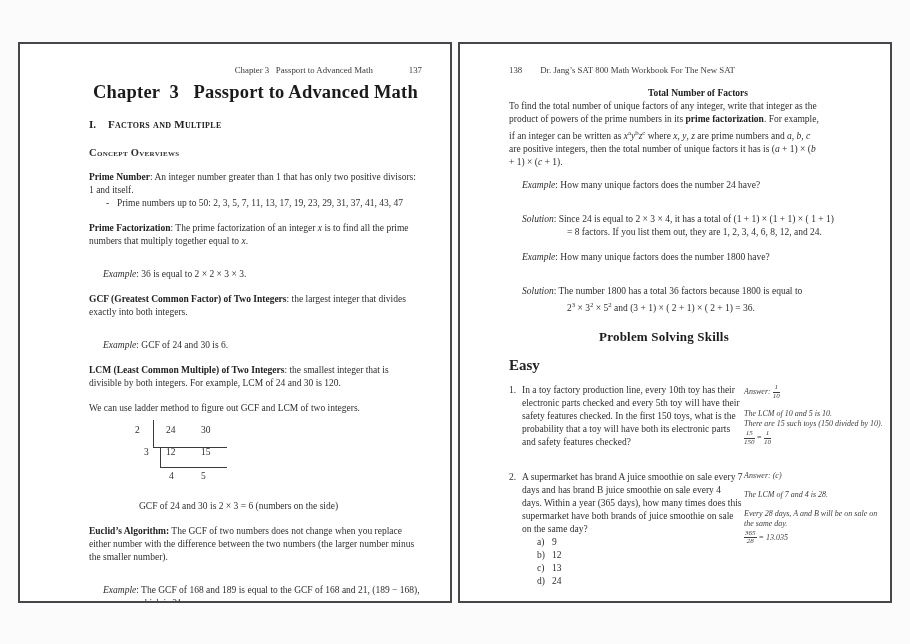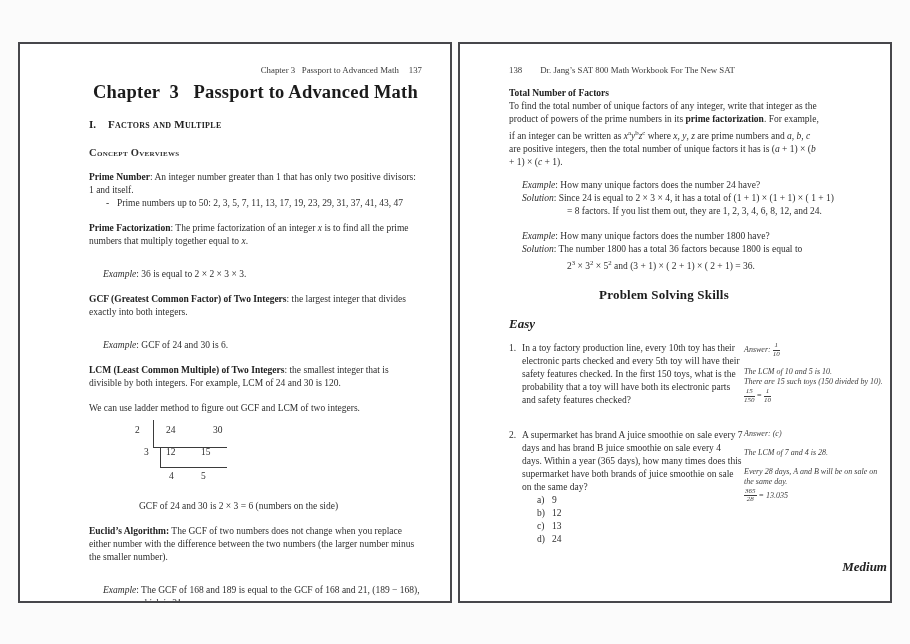--- a/index.html
+++ b/index.html
@@ -6,21 +6,21 @@
   html,body { width:910px; height:644px; }
   body { position:relative; background:#fbfbfb; font-family:"Liberation Serif","DejaVu Serif",serif; color:#2e2e2e; }
 
   .page { position:absolute; top:42px; width:434px; height:561px; background:#fff;
           border:2px solid #47474b; overflow:hidden; }
   .page.pg-left  { left:18px;  padding:20px 28px 0 69px; }
   .page.pg-right { left:458px; padding:20px 3px 0 49px; }
 
   .runhead { font-size:8.8px; color:#3a3a3a; display:flex; white-space:pre-wrap; }
   .runhead.rh-right { justify-content:flex-end; }
-  .runhead .pgnum-l { margin-left:10px; }
+  .runhead .pgnum-l { margin-left:36px; }
   .runhead .ttl-r   { margin-left:18px; }
 
   .chapter-title { margin-top:9px; text-align:center; font-size:18.5px; font-weight:bold;
                    color:#1b1b1b; white-space:pre-wrap; letter-spacing:0.2px; }
 
   .sec-head { margin-top:19px; display:flex; font-weight:bold; font-size:11px; color:#222; }
   .sec-num  { width:19px; flex-shrink:0; }
   .sc       { font-variant:small-caps; letter-spacing:0.3px; }
   .concept-head { margin-top:15px; font-weight:bold; font-size:10.5px; }
 
@@ -31,40 +31,40 @@
   .example { margin-top:20px; padding-left:14px; }
   .example.cont { margin-top:0; padding-left:49px; }
   b { color:#222; }
 
   
   .ladder { position:relative; margin:5px 0 0 44px; width:150px; height:67px; font-size:9.5px; }
   .ladder span { position:absolute; }
   .ladder .ln { position:absolute; background:#3b3b3b; }
   .ld-d1 { left:2px;  top:4px; }
   .ld-v1 { left:20px; top:0;    width:1.4px; height:27px; }
-  .ld-r1a{ left:33px; top:4px; } .ld-r1b{ left:80px; top:4px; }
+  .ld-r1a{ left:33px; top:4px; } .ld-r1b{ left:68px; top:4px; }
   .ld-h1 { left:20px; top:27px; width:74px; height:1.4px; }
   .ld-d2 { left:11px; top:26px; }
   .ld-v2 { left:27px; top:27px; width:1.4px; height:20px; }
   .ld-r2a{ left:33px; top:26px; } .ld-r2b{ left:68px; top:26px; }
   .ld-h2 { left:27px; top:47px; width:67px; height:1.4px; }
   .ld-ba { left:36px; top:50px; } .ld-bb { left:68px; top:50px; }
 
   .note { padding-left:50px; }
   .note.first { margin-top:13px; }
 
   
-  .lead-head { margin-top:10px; font-weight:bold; font-size:9.5px; line-height:13px; color:#222; }
+  .lead-head { margin-top:10px; font-weight:bold; font-size:9.5px; line-height:13px; color:#222;text-align:center; }
   .intro { width:310px; }
-  .ex-r { padding-left:13px; }
+  .ex-r { padding-left:13px;margin-top:21px; }
   .mt10 { margin-top:10px; } .mt12 { margin-top:12px; }
   .sol2 { padding-left:58px; }
   .pss-title { width:310px; margin-top:15px; text-align:center; font-size:13px;
                font-weight:bold; color:#1b1b1b; letter-spacing:0.2px; }
-  .difficulty { margin-top:16px; font-weight:bold; font-style:italic; font-size:13px; color:#222; }
+  .difficulty { margin-top:16px; font-weight:bold; font-size:15px; color:#222; }
   .difficulty.mid { margin-top:14px;text-align:right; }
 
   .prob { display:flex; align-items:flex-start; margin-top:12px; }
   .prob.gap-lg { margin-top:22px; }
   .q-col { width:234px; flex-shrink:0; }
   .q-line { display:flex; }
   .q-num { width:13px; flex-shrink:0; }
   .q-text { flex:1; }
   .opts { margin-left:28px; }
   .opt { display:flex; }

